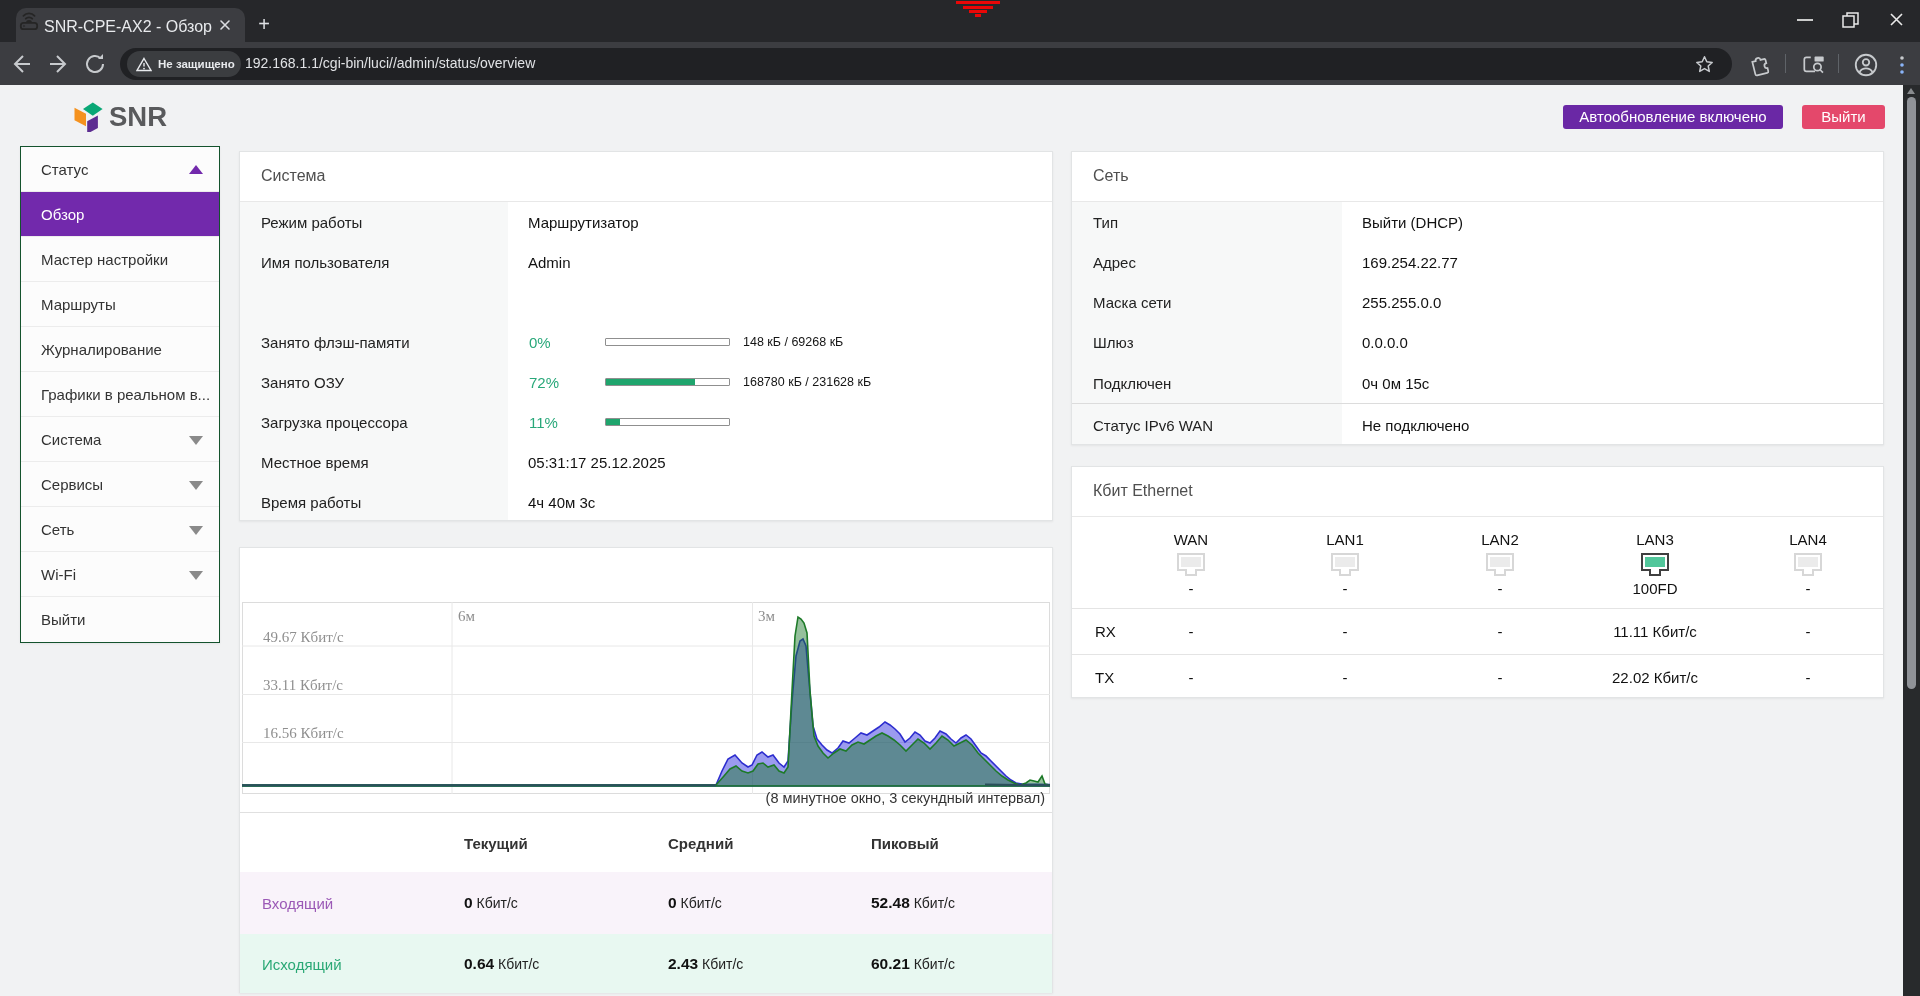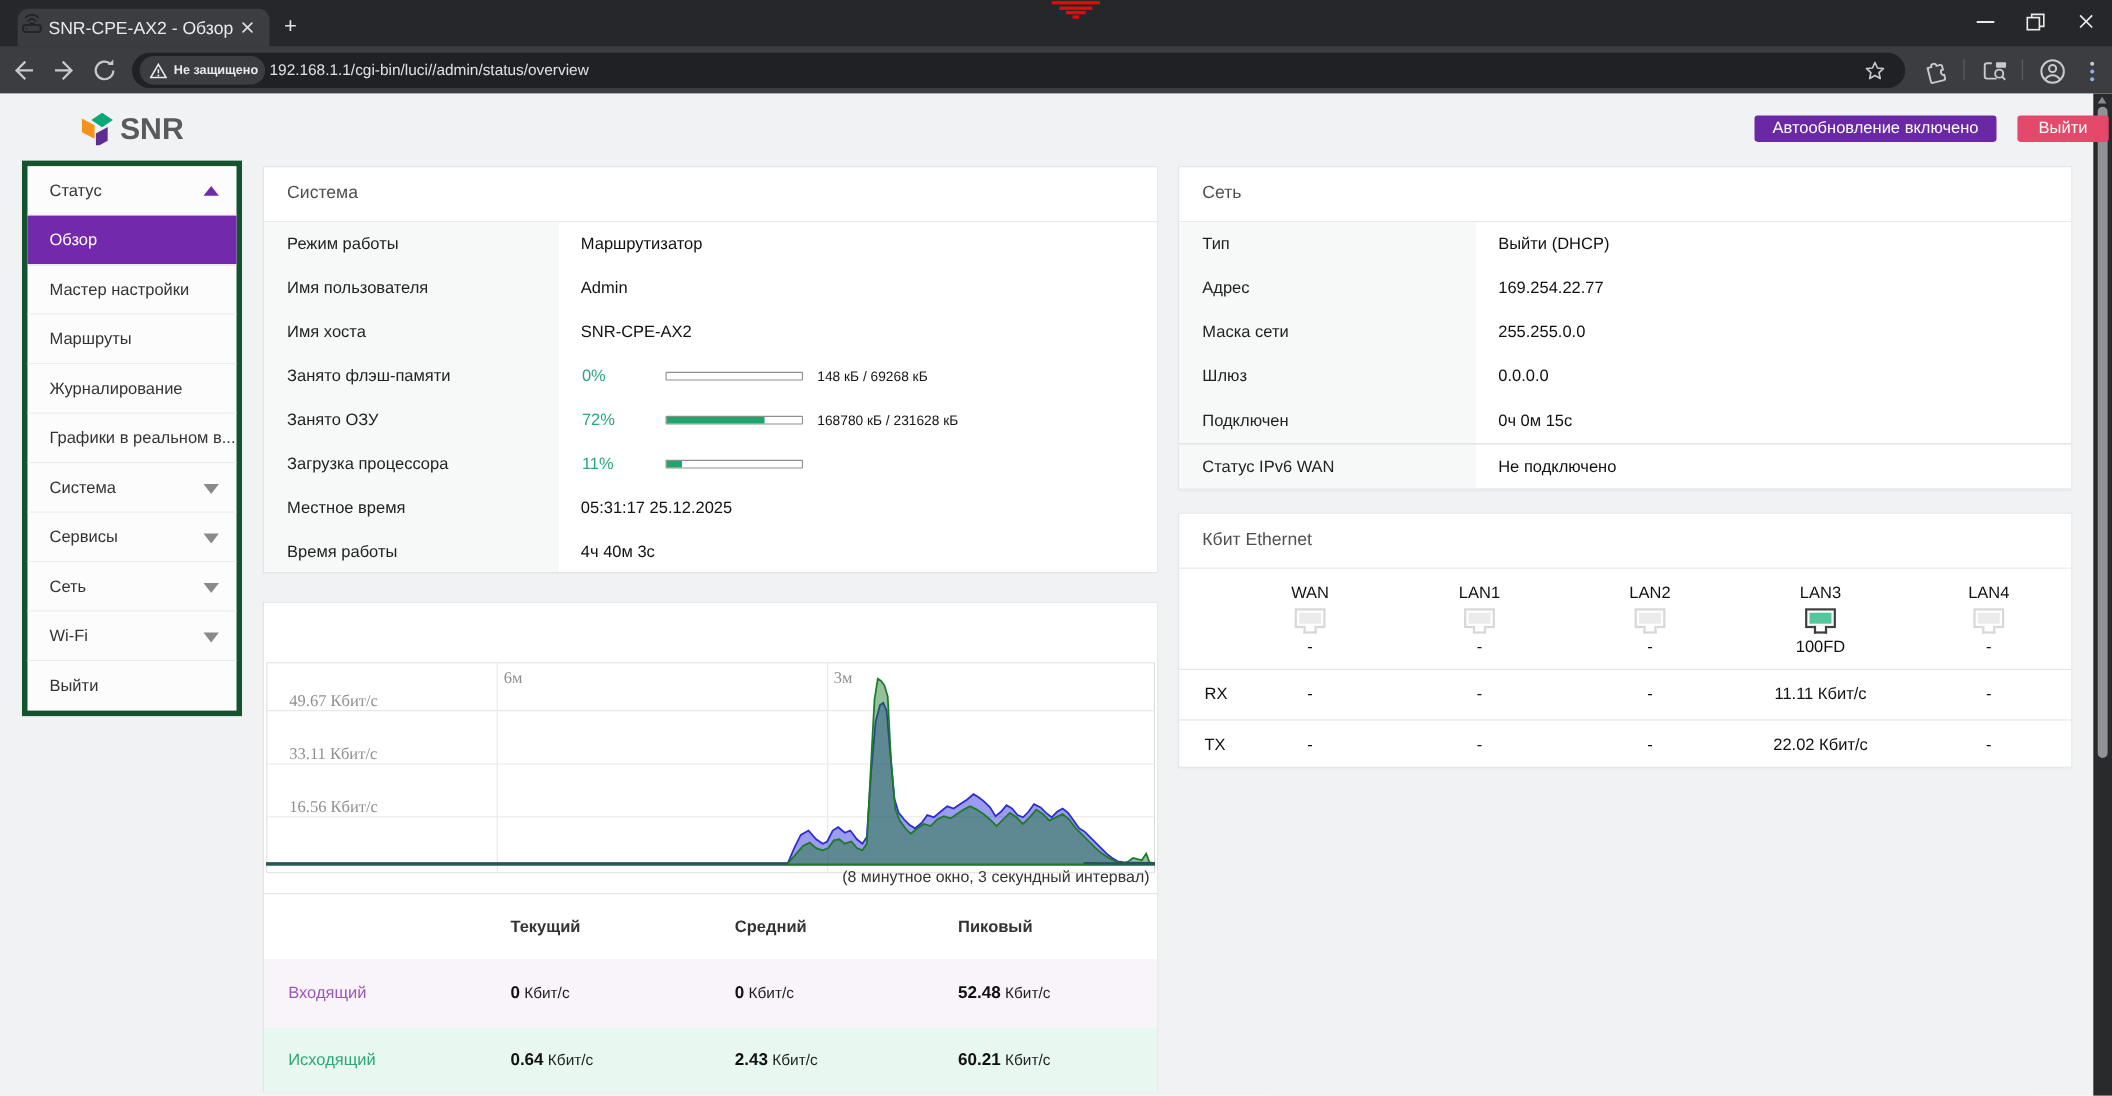--- a/index.html
+++ b/index.html
@@ -18,28 +18,28 @@
 #secchip .t { font-size:11.5px; font-weight:bold; margin-left:6px; }
 #urltext { position:absolute; left:125px; top:7px; font-size:14px; color:#e0e2e5; }
 .winctl { position:absolute; top:0; width:46px; height:40px; color:#eaeaea; }
 
 .redbar { position:absolute; background:#e90707; }
 
 
 #page { position:absolute; left:0; top:85px; width:1920px; height:911px; background:#f1f2f3; }
 #scrolltrack { position:absolute; left:1903px; top:0; width:17px; height:911px; background:#282a2c; }
 #scrollthumb { position:absolute; left:4px; top:12px; width:9px; height:592px; background:#909398; border-radius:5px; }
-.hdrbtn { position:absolute; top:20px; height:24px; border-radius:3px; color:#fff; font-size:15px; text-align:center; line-height:24px;margin-left:32px; }
+.hdrbtn { position:absolute; top:20px; height:24px; border-radius:3px; color:#fff; font-size:15px; text-align:center; line-height:24px; }
 
 
 .card { position:absolute; background:#fff; border:1px solid #e2e4e5; box-shadow:0 1px 2px rgba(0,0,0,0.06); }
 .cardhdr { position:absolute; left:0; top:0; right:0; height:50px; border-bottom:1px solid #e8e8e8; color:#4f4f4f; font-size:16px; line-height:47px; padding-left:21px; }
 
 
-#sidebar { position:absolute; left:20px; top:61px; width:200px; background:#fcfcfc; border:5px solid #14532d; box-shadow:0 1px 2px rgba(0,0,0,0.06); }
+#sidebar { position:absolute; left:20px; top:61px; width:200px; background:#fcfcfc; border:1px solid #14532d; box-shadow:0 1px 2px rgba(0,0,0,0.06); }
 .sbitem { position:relative; height:45px; line-height:45px; padding-left:20px; font-size:15px; color:#333; border-bottom:1px solid #ececec; }
 .sbitem:last-child { border-bottom:none; }
 .sbitem.active { background:#7229ac; color:#fff; }
 .tri-up { position:absolute; right:16px; top:18px; width:0; height:0; border-left:7px solid transparent; border-right:7px solid transparent; border-bottom:9px solid #7229ac; }
 .tri-dn { position:absolute; right:16px; top:19px; width:0; height:0; border-left:7px solid transparent; border-right:7px solid transparent; border-top:9px solid #8a8a8a; }
 
 
 .irow { position:absolute; left:0; right:0; }
 .ilabel { position:absolute; left:21px; top:50%; transform:translateY(-50%); font-size:15px; color:#222; }
 .ivalue { position:absolute; top:50%; transform:translateY(-50%); font-size:15px; color:#111; }
@@ -186,24 +186,20 @@
   <div class="card" id="card-sys" style="left:239px;top:66px;width:814px;height:370px">
     <div class="cardhdr">Система</div>
     <div class="graycol" style="top:50px;width:268px"></div>
     <div class="irow" style="top:50px;height:40px">
         <div class="ilabel">Режим работы</div>
         <div class="ivalue" style="left:288px">Маршрутизатор</div>
       </div>
     <div class="irow" style="top:90px;height:40px">
         <div class="ilabel">Имя пользователя</div>
         <div class="ivalue" style="left:288px">Admin</div>
-      </div>
-    <div class="irow" style="top:130px;height:40px">
-        <div class="ilabel">Имя хоста</div>
-        <div class="ivalue" style="left:288px">SNR-CPE-AX2</div>
       </div>
     <div class="irow" style="top:170px;height:40px">
         <div class="ilabel">Занято флэш-памяти</div>
         <div class="pct" style="left:289px">0%</div>
       <div class="pbar" style="left:365px">
           <div class="fill" style="width:0%"></div>
         </div>
       <div class="ptext" style="left:503px">148 кБ / 69268 кБ</div>
       </div>
     <div class="irow" style="top:210px;height:40px">

